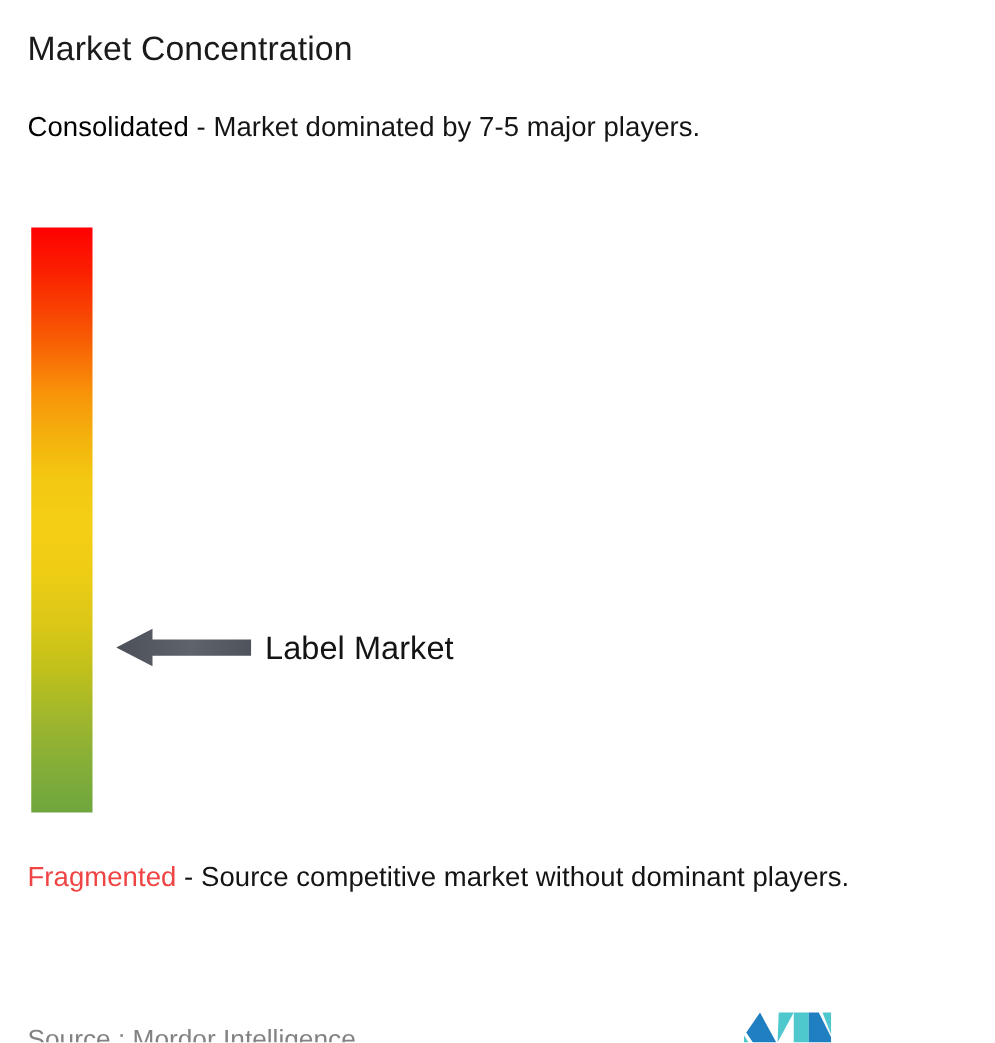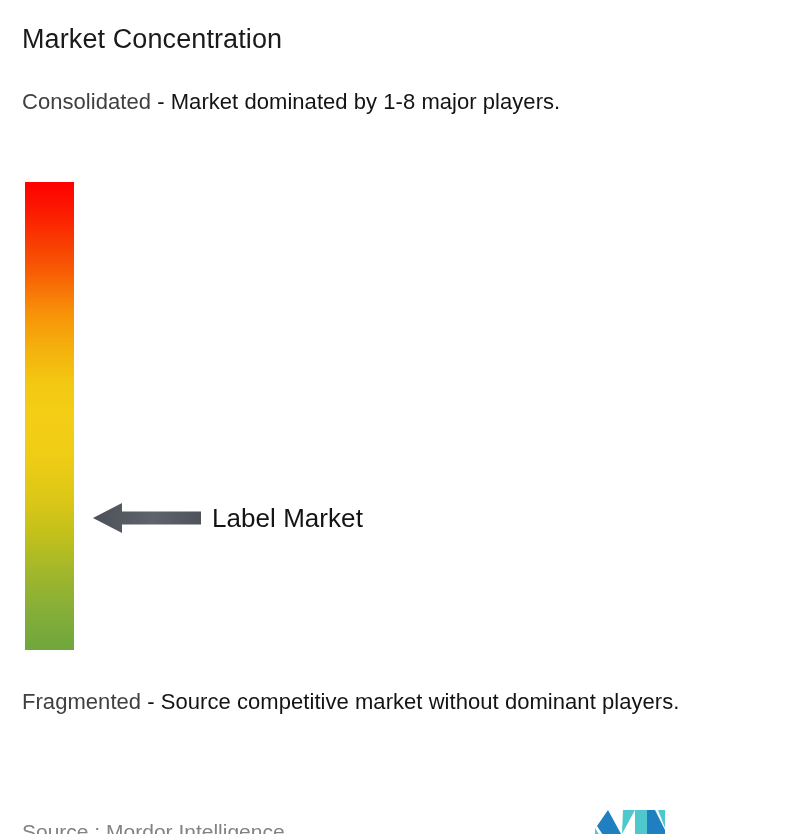--- a/index.html
+++ b/index.html
@@ -37,21 +37,21 @@
     position: absolute;
     left: 22px;
     top: 86px;
     width: 745px;
     font-size: 22px;
     line-height: 31px;
     color: #141414;
     letter-spacing: 0.05px;
   }
   .kw-consolidated {
-    color: #404040;
+    color: #000000;
     text-align: right;
   }
 
   
   #gradient-bar {
     position: absolute;
     left: 25px;
     top: 182px;
     width: 49px;
     height: 468px;
@@ -101,21 +101,21 @@
     position: absolute;
     left: 22px;
     top: 686px;
     width: 762px;
     font-size: 22px;
     line-height: 31px;
     color: #141414;
     letter-spacing: 0.05px;
   }
   .kw-fragmented {
-    color: #404040;
+    color: #ef4444;
   }
 
   
   #source-row {
     position: absolute;
     left: 22px;
     top: 816px;
     right: 22px;
     height: 48px;
   }
@@ -138,21 +138,21 @@
   }
 </style>
 </head>
 <body>
 
 <div id="canvas">
 
   <div id="title">Market Concentration</div>
 
   <div id="consolidated-line">
-    <span class="kw-consolidated">Consolidated</span><span> - Market dominated by 1-8 major players.</span>
+    <span class="kw-consolidated">Consolidated</span><span> - Market dominated by 7-5 major players.</span>
   </div>
 
   <div id="gradient-bar"></div>
 
   <div id="arrow-label-group">
     <svg id="arrow-icon" viewBox="0 0 108 34">
       <defs>
         <linearGradient id="arrowGrad" x1="0" y1="0" x2="1" y2="0">
           <stop offset="0%" stop-color="#4b5059"></stop>
           <stop offset="55%" stop-color="#5e636c"></stop>

